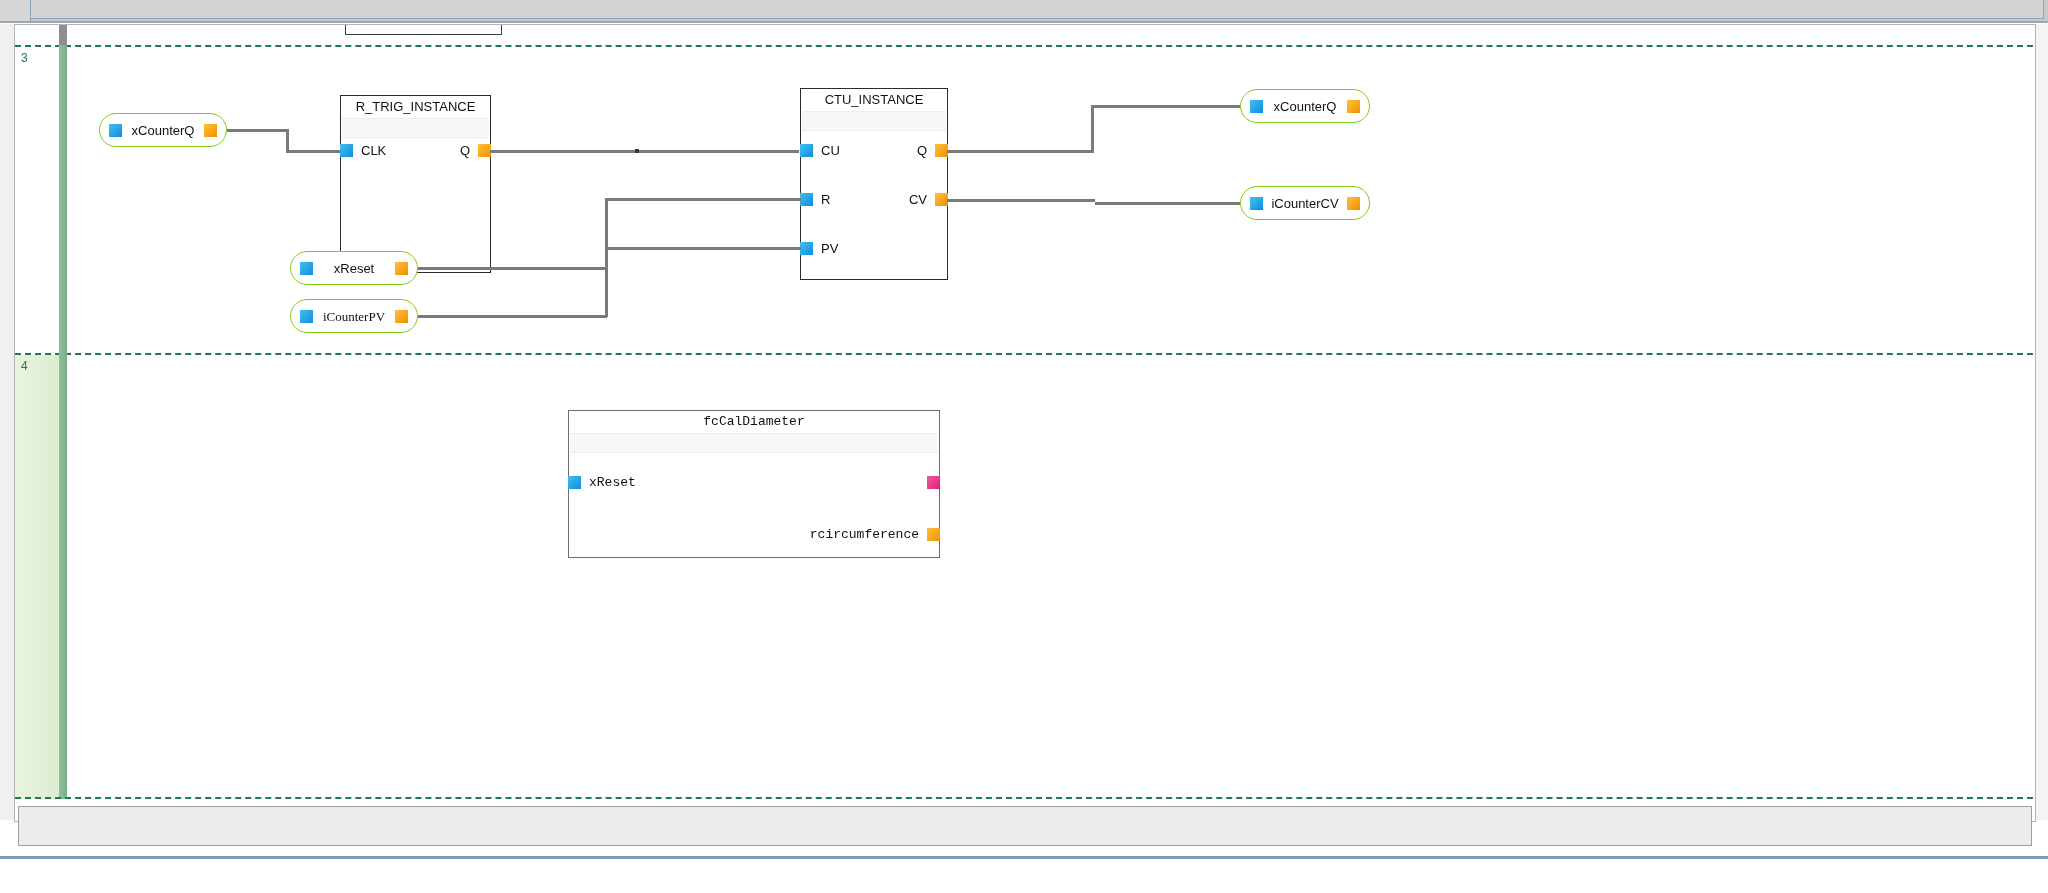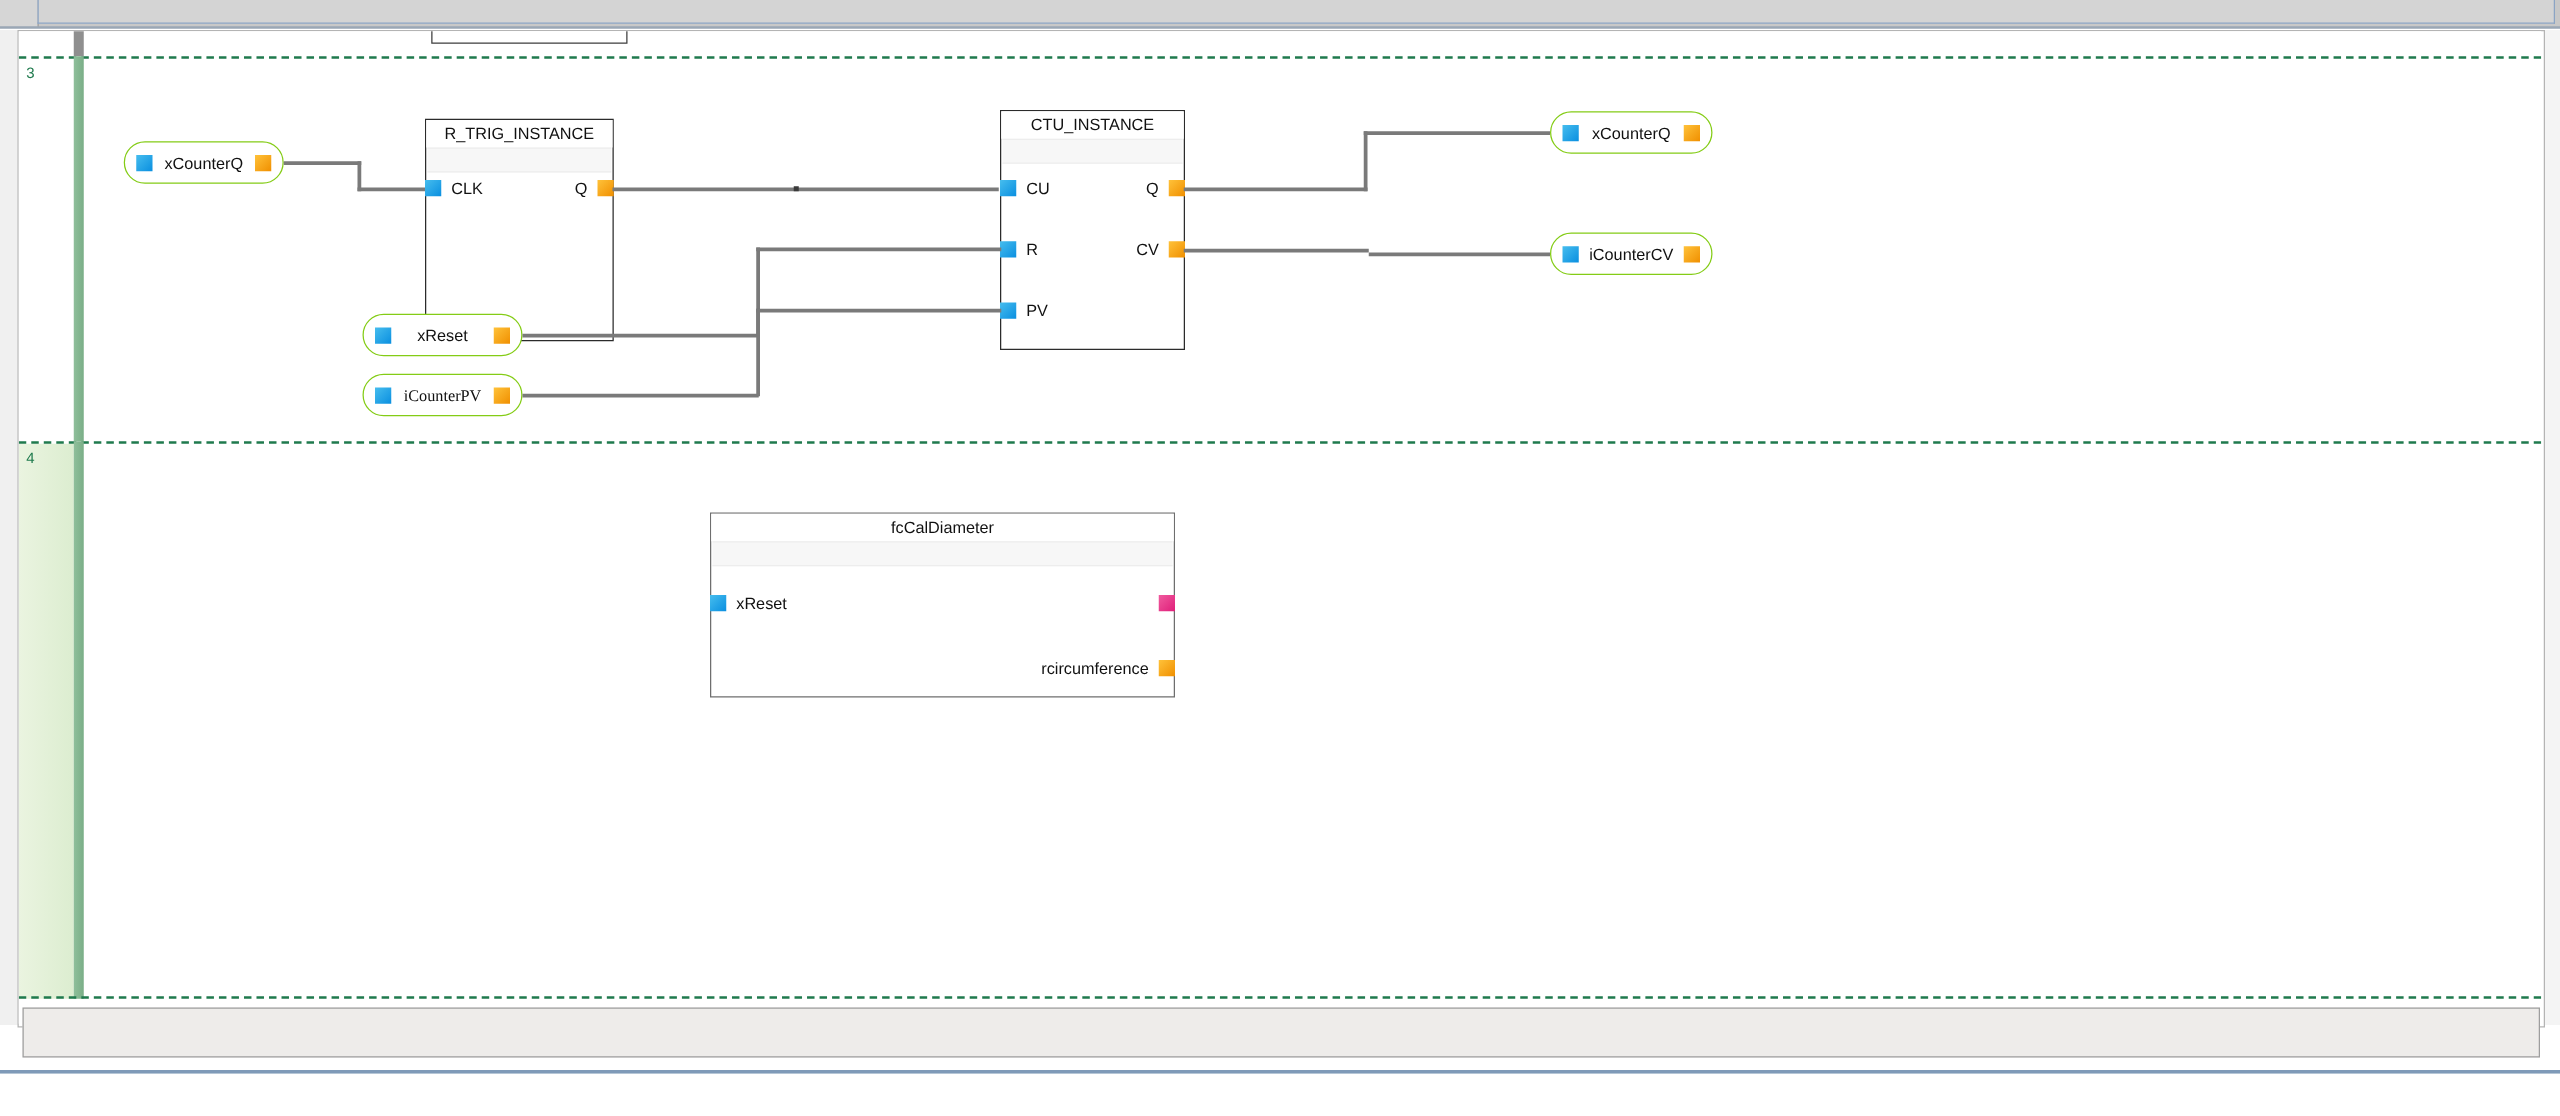--- a/index.html
+++ b/index.html
@@ -178,21 +178,21 @@
       <div class="pin-sq pin-blue" style="left:9px;top:10px;"></div>
       <div class="varbox-label">iCounterCV</div>
       <div class="pin-sq pin-orange" style="right:9px;top:10px;"></div>
     </div>
 
     <div class="net-margin-hl" style="top:330px;height:444px;"></div>
     <div class="net-sep" style="top:328px;"></div>
     <div class="net-num" style="left:6px;top:334px;">4</div>
     <div class="rail-green" style="left:44px;top:328px;height:446px;"></div>
 
-    <div class="fb" style="left:553px;top:385px;width:372px;height:148px;border-color:#6e6e6e;">
+    <div class="fb" style="left:553px;top:385px;width:372px;height:148px;border-color:#6e6e6e;font-family:Liberation Mono, monospace;">
       <div class="fb-title">fcCalDiameter</div>
       <div class="fb-band"></div>
 
       <div class="pin-sq pin-blue" style="left:-1px;top:65px;"></div>
       <div class="pin-label" style="left:20px;top:65px;line-height:14px;">xReset</div>
 
       <div class="pin-sq pin-pink" style="right:-1px;top:65px;"></div>
 
       <div class="pin-sq pin-orange" style="right:-1px;top:117px;"></div>
       <div class="pin-label" style="right:20px;top:117px;line-height:14px;">rcircumference</div>

